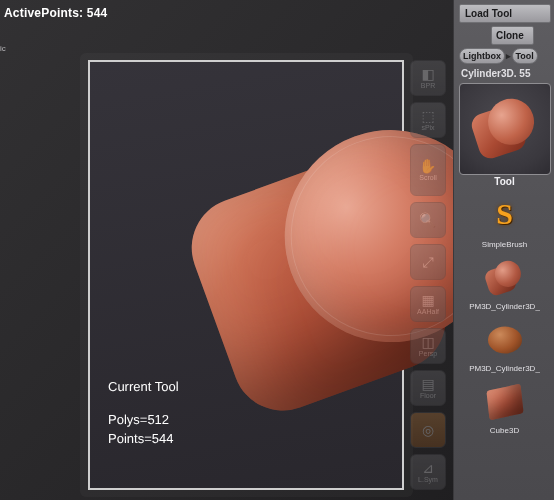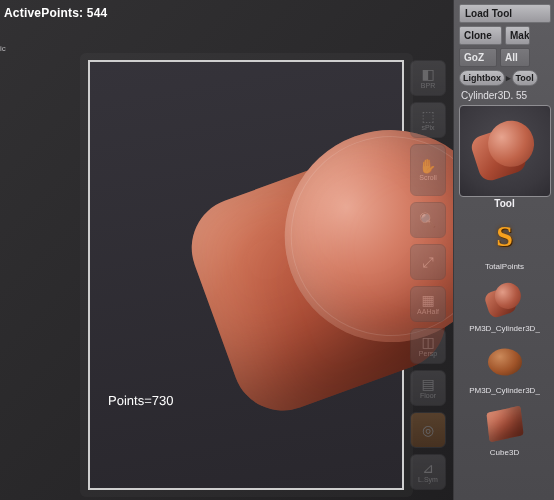--- a/index.html
+++ b/index.html
@@ -71,25 +71,25 @@
   .pbtn-row { display: flex; gap: 3px; margin-bottom: 3px; }
   .pbtn {
     background: linear-gradient(#bdbdc1,#9a999e);
     border: 1px solid #707074; border-radius: 2px;
     color: #1a1a1c; font-size: 10px; font-weight: bold;
     padding: 3px 5px 3px 5px; text-align: left; white-space: nowrap;
     overflow: hidden; flex: 0 0 auto;
   }
   .pbtn.full { width: 92px; }
   .pbtn.dark { background: linear-gradient(#79787c,#6b6a6e); color: #e6e6e8; border-color: #555458; }
-  .pbtn.small { padding: 3px 4px; }
+  .pbtn.small { padding: 3px 4px; margin-left: 32px; }
   .crumb { display: flex; align-items: center; gap: 1px; margin: 2px 0 2px 0; }
   .crumb .seg { background: linear-gradient(#bdbdc1,#9a999e); border: 1px solid #707074; color: #1a1a1c; font-size: 9px; font-weight: bold; padding: 2px 3px; border-radius: 8px; }
   .crumb .chev { color: #2a2a2c; font-size: 9px; font-weight: bold; }
-  .tool-name { color: #e0dfe3; font-size: 10px; font-weight: normal; padding: 2px 0 4px 2px; white-space: nowrap; overflow: hidden; }
+  .tool-name { color: #e0dfe3; font-size: 10px; font-weight: bold; padding: 2px 0 4px 2px; white-space: nowrap; overflow: hidden; }
 
   .thumb-big {
     width: 92px; height: 92px; border-radius: 4px; border: 1px solid #8f8e92;
     background: radial-gradient(circle at 50% 40%, #4b494f 0%, #3a383e 70%, #2e2c32 100%);
     display: flex; align-items: center; justify-content: center; margin-bottom: 1px;
   }
   .thumb-big-inner { width: 66px; height: 64px; position: relative; transform: rotate(-18deg); }
   .tb-body { position: absolute; left: 2px; top: 10px; width: 48px; height: 46px; border-radius: 12px; background: linear-gradient(145deg,#d67f65,#aa4a33 55%,#7b2c1c); }
   .tb-cap { position: absolute; left: 18px; top: 4px; width: 46px; height: 46px; border-radius: 50%; background: radial-gradient(circle at 35% 30%,#e7a48f,#c06349 55%,#8c3a27); }
   .thumb-caption { text-align: center; color: #f1f0f4; font-size: 10px; font-weight: bold; margin-bottom: 6px; }
@@ -126,22 +126,24 @@
 
   <div class="viewport-outer"></div>
   <div class="viewport-frame">
     <div class="cyl-wrap">
       <div class="cyl-body"></div>
       <div class="cyl-cap"></div>
     </div>
   </div>
 
   <div class="info-block">
+    <div>Current Tool</div>
     <div class="gap"></div>
-    <div>Points=730</div>
+    <div>Polys=512</div>
+    <div>Points=544</div>
   </div>
 
   <div class="dock">
     <div class="dbtn">
         <span class="glyph">◧</span>
         <span>BPR</span>
       </div>
     <div class="dbtn">
         <span class="glyph">⬚</span>
         <span>sPix</span>
@@ -177,44 +179,40 @@
       </div>
   </div>
 
   <div class="panel">
     <div class="pbtn-row">
         <div class="pbtn full">Load Tool</div>
       </div>
     <div class="pbtn-row">
       <div class="pbtn small" style="width:43px">Clone</div>
       <div class="pbtn small" style="width:25px">Make P</div>
-    </div>
-    <div class="pbtn-row">
-      <div class="pbtn dark small" style="width:38px">GoZ</div>
-      <div class="pbtn dark small" style="width:30px">All</div>
     </div>
     <div class="crumb">
       <span class="seg">Lightbox</span>
       <span class="chev">▸</span>
       <span class="seg">Tool</span>
     </div>
     <div class="tool-name">Cylinder3D. 55</div>
 
     <div class="thumb-big">
       <div class="thumb-big-inner">
         <div class="tb-body"></div>
         <div class="tb-cap"></div>
       </div>
     </div>
     <div class="thumb-caption">Tool</div>
 
     <div class="mini-thumb">
         <div class="s-shape">S</div>
       </div>
-    <div class="mini-cap">TotalPoints</div>
+    <div class="mini-cap">SimpleBrush</div>
 
     <div class="mini-thumb">
         <div class="mini-cyl">
           <div class="mcyl-body"></div>
           <div class="mcyl-cap"></div>
         </div>
       </div>
     <div class="mini-cap">PM3D_Cylinder3D_</div>
 
     <div class="mini-thumb">

